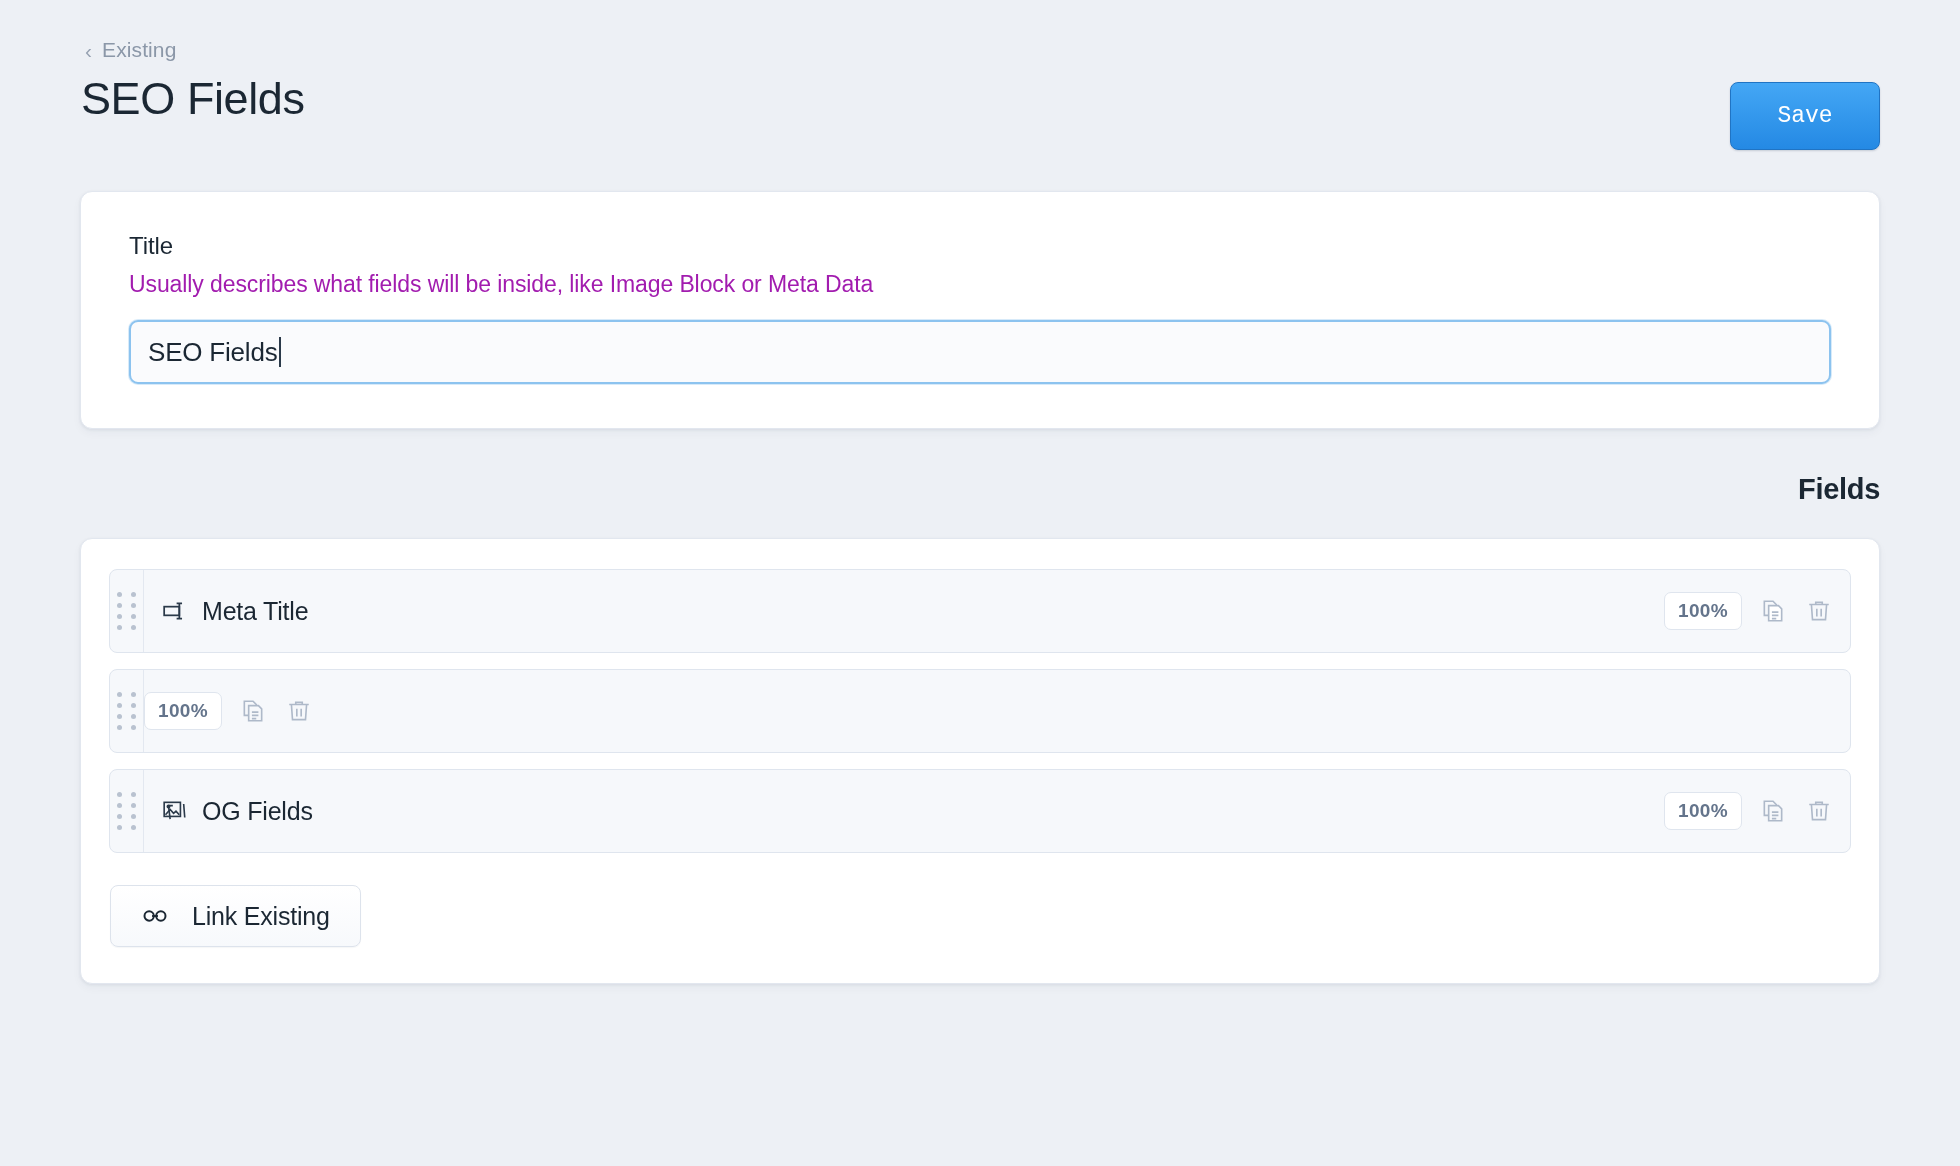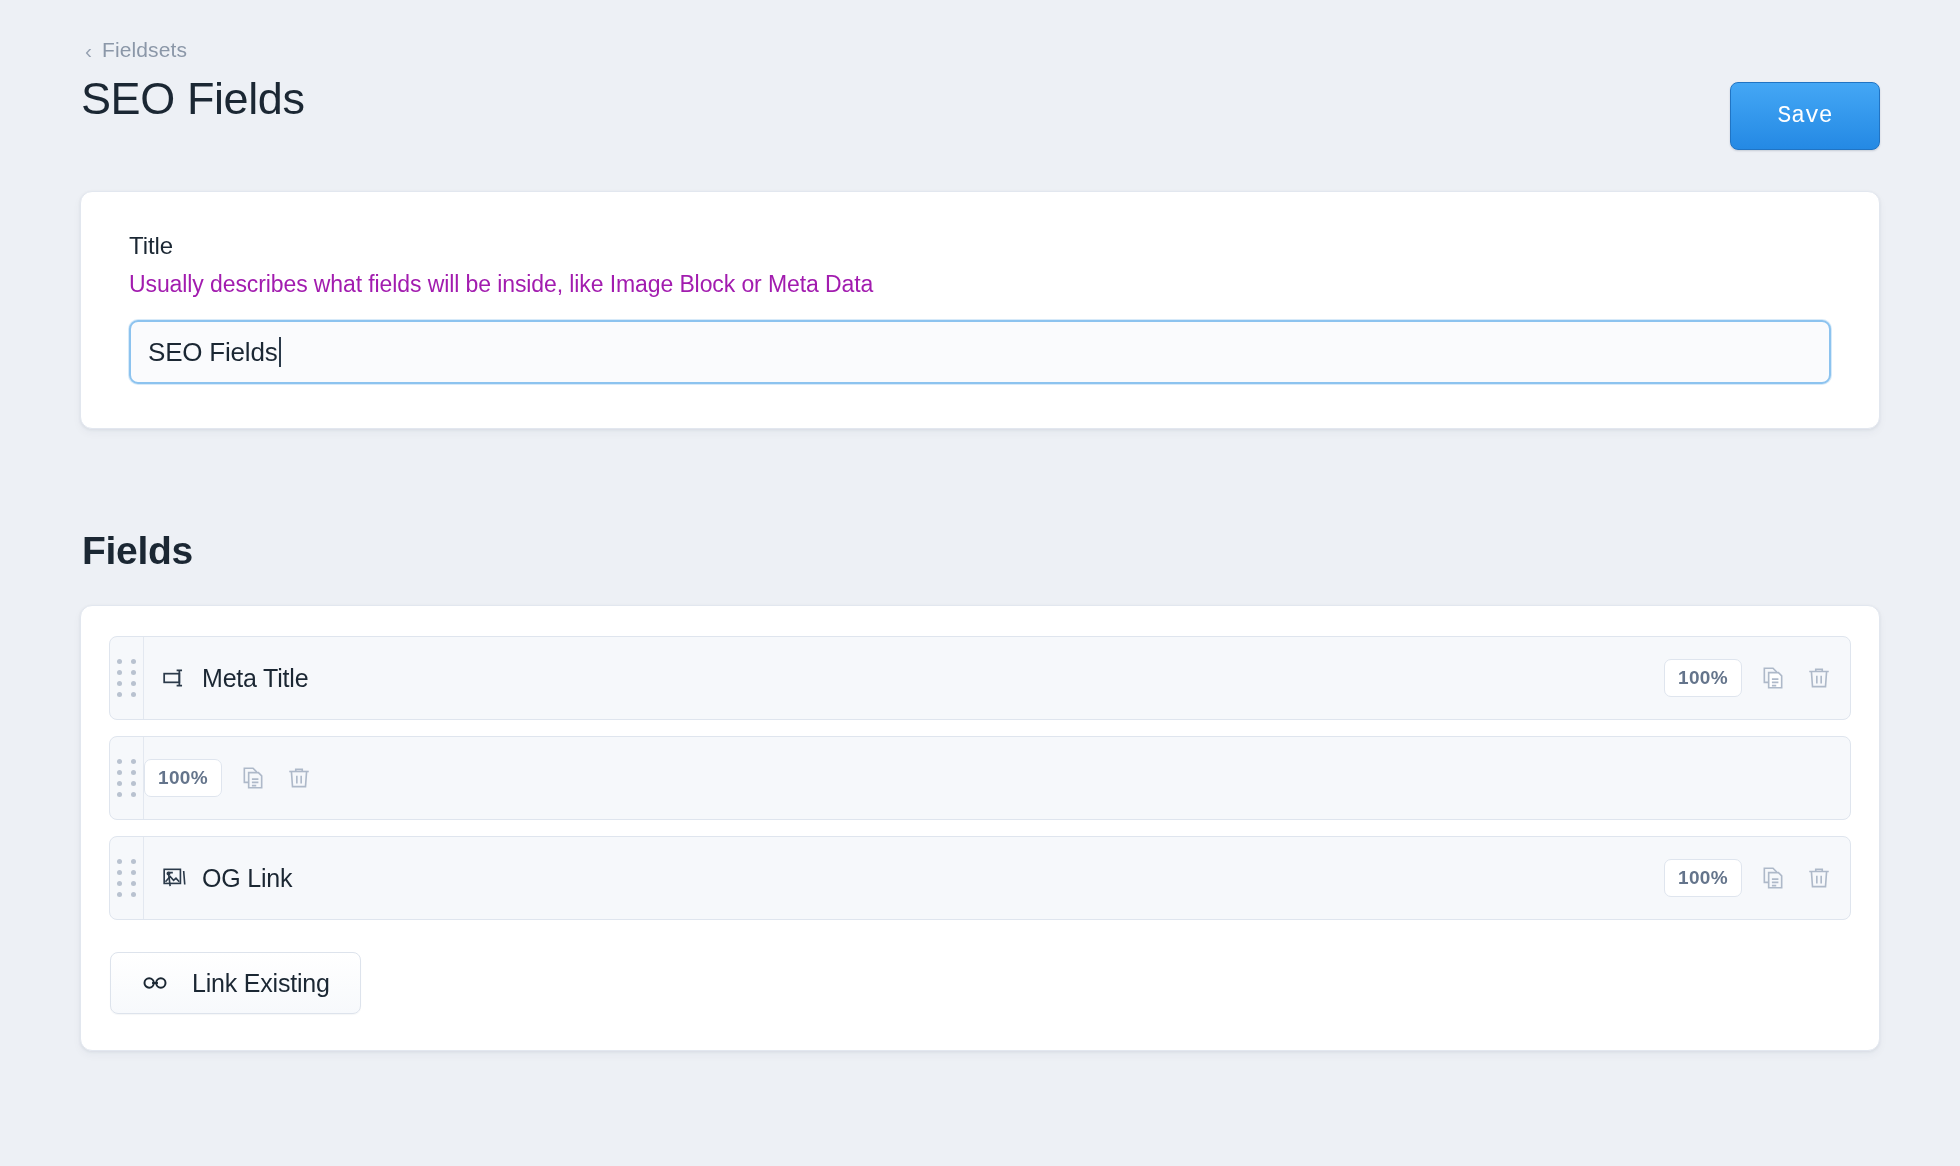--- a/index.html
+++ b/index.html
@@ -63,22 +63,22 @@
     font-size: 26px; color: #1b2733; letter-spacing: -.2px;
     display: flex; align-items: center;
   }
   .caret {
     display: inline-block; width: 2px; height: 30px;
     background: #2b3a4a; margin-left: 1px;
   }
 
   
   .section-title {
-    margin-top: 100px; margin-left: 2px;
-    font-size: 39px; font-weight: bold; color: #1b2733; letter-spacing: -.3px;
+    margin-top: 44px; margin-left: 2px;
+    font-size: 29px; font-weight: bold; color: #1b2733; letter-spacing: -.3px; text-align: right;
   }
   .fields-card { margin-top: 32px; padding: 30px 28px 36px 28px; }
 
   .field-row {
     display: flex; align-items: stretch;
     height: 84px; margin-bottom: 16px;
     background: #f6f8fb;
     border: 1px solid #dfe5ee;
     border-radius: 8px;
     overflow: hidden;
@@ -127,21 +127,21 @@
   .ghost-btn .gicon { width: 28px; height: 28px; color: #1b2733; display: flex; align-items: center; }
   svg { display: block; }
 </style>
 </head>
 <body>
 
 <div class="page">
 
   <div class="breadcrumb">
     <span class="chev">‹</span>
-    <span>Fieldsets</span>
+    <span>Existing</span>
   </div>
 
   <div class="header-row">
     <h1 class="page-title">SEO Fields</h1>
     <button class="save-btn">Save</button>
   </div>
 
   <div class="card title-card">
     <div class="field-label">Title</div>
     <div class="field-help">Usually describes what fields will be inside, like Image Block or Meta Data</div>
@@ -246,21 +246,21 @@
       </div>
       <div class="row-main">
         <span class="row-icon">
           <svg viewBox="0 0 24 24" width="26" height="26" fill="none" stroke="currentColor" stroke-width="1.5">
             <path d="M6 7h4M6 7l1.5 12.5M20 5.5L21 18"></path>
             <rect x="2" y="4" width="15" height="13"></rect>
             <circle cx="6" cy="7.8" r="1.1"></circle>
             <path d="M3.2 15.5l4.3-5 3.2 3.6 2.2-2 3 3.4"></path>
           </svg>
         </span>
-        <span class="row-name">OG Link</span>
+        <span class="row-name">OG Fields</span>
       </div>
       <div class="row-actions">
         <div class="pct-badge">100%</div>
         <div class="icon-btn">
           <svg viewBox="0 0 24 24" width="26" height="26" fill="none" stroke="currentColor" stroke-width="1.5">
             <path d="M4 3h8l3 3v10H4z"></path>
             <path d="M8 7h9l3 3v11H8z" fill="#f6f8fb"></path>
             <path d="M11 13h6M11 16h6M11 19h4"></path>
           </svg>
         </div>

